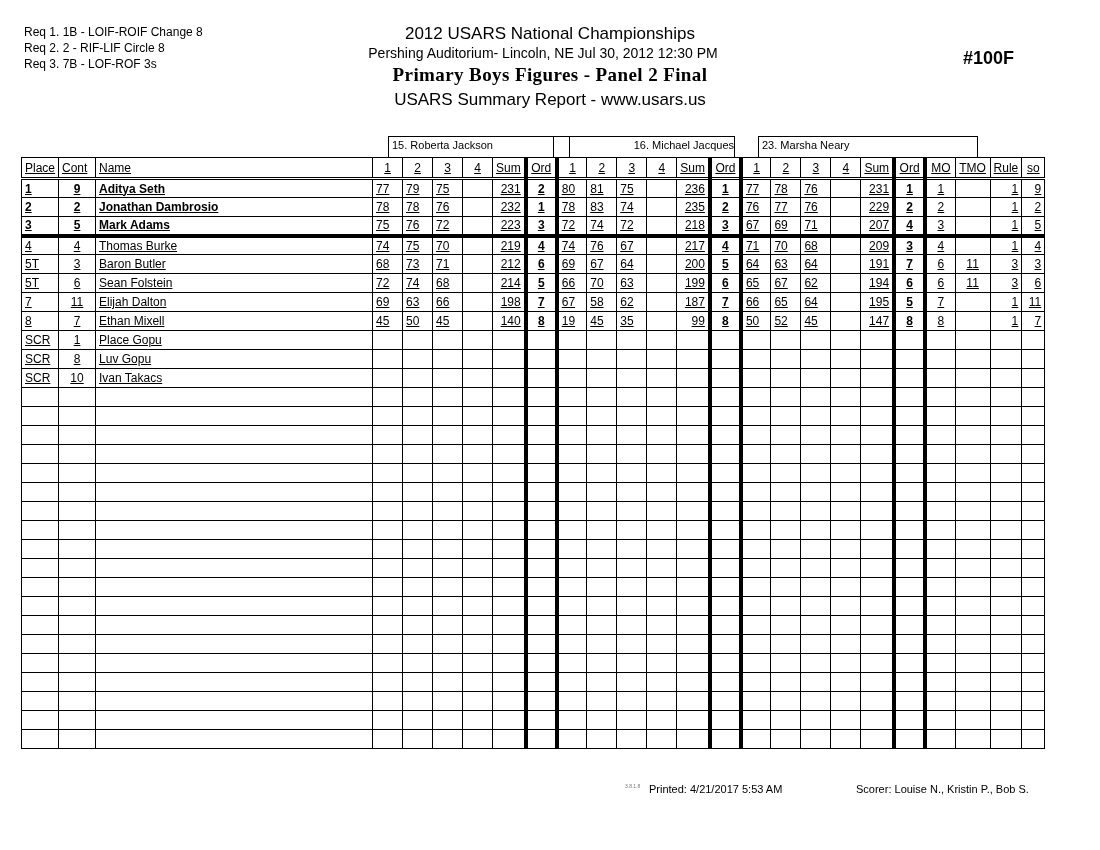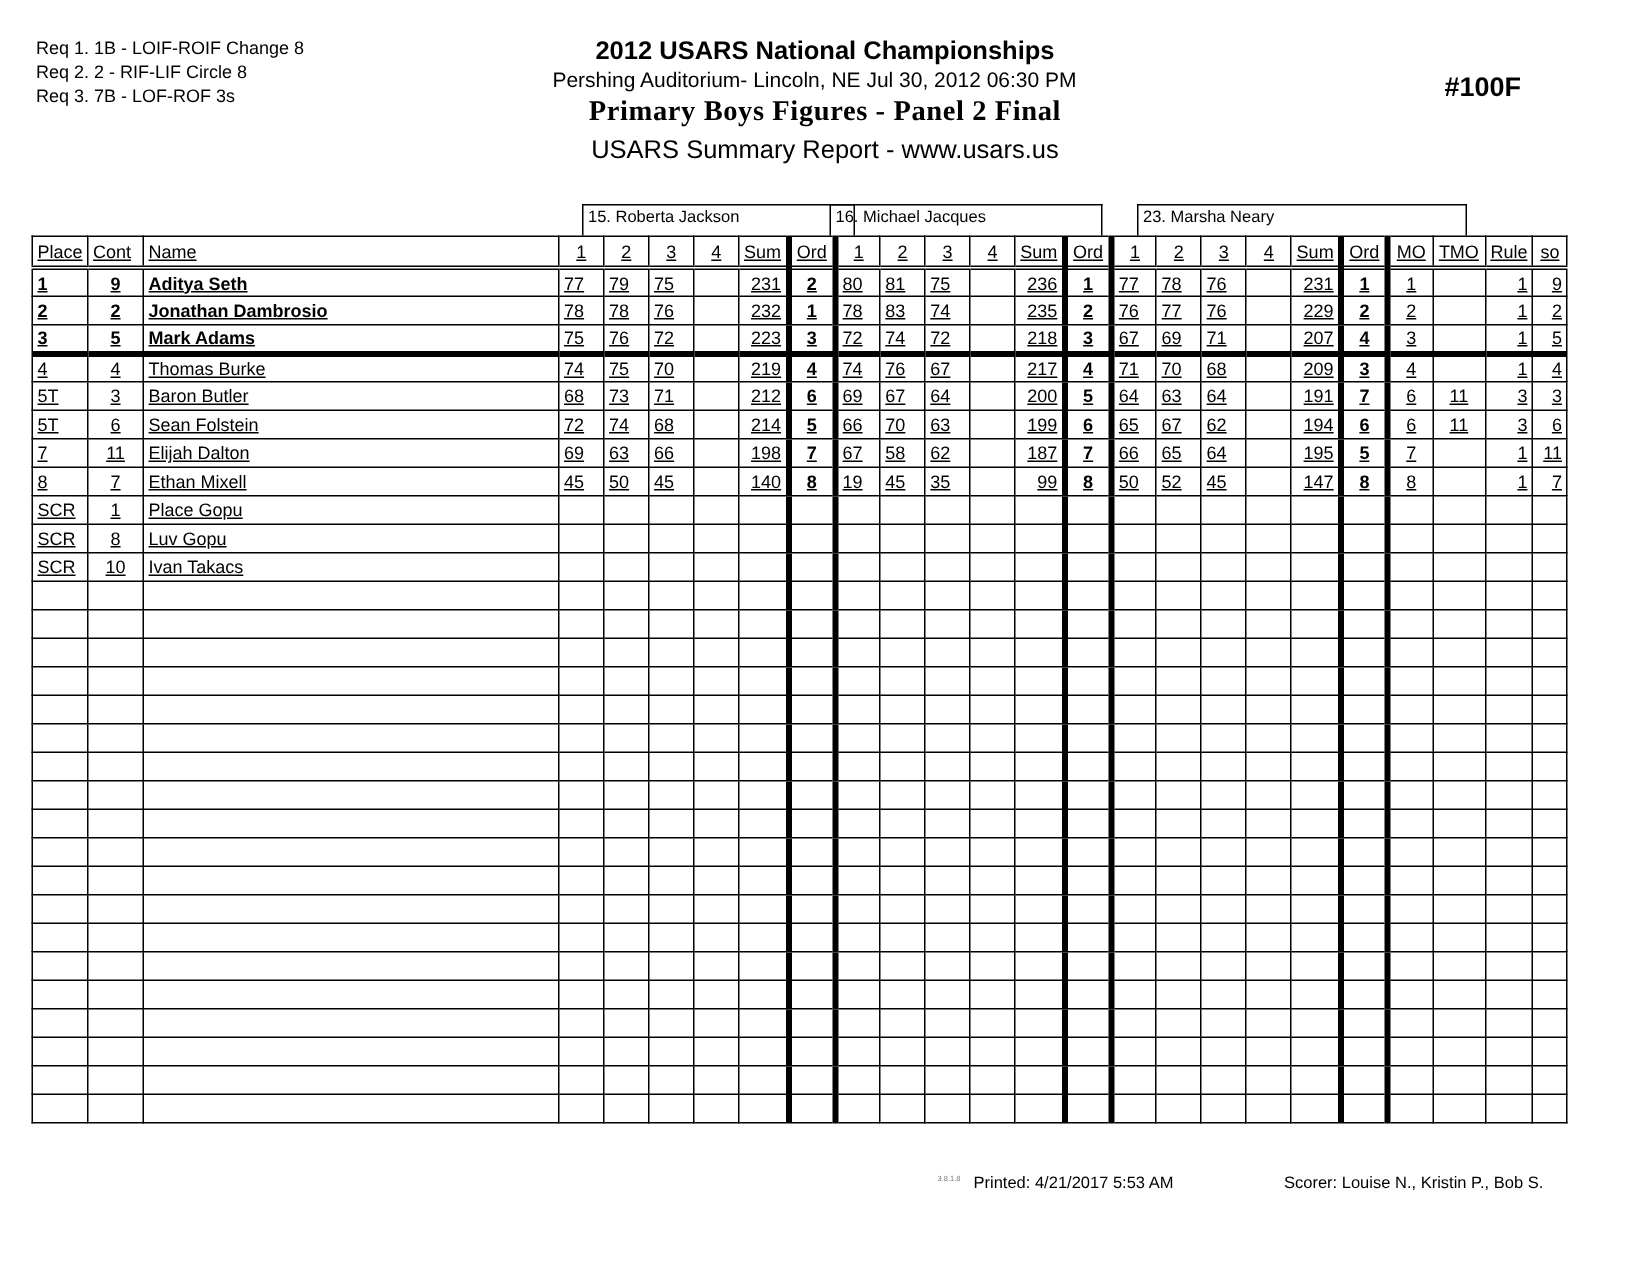--- a/index.html
+++ b/index.html
@@ -1,19 +1,19 @@
 <!DOCTYPE html>
 <html><head>
 <meta charset="utf-8">
 <style>
   html, body { margin:0; padding:0; background:#ffffff; }
   body { width:1100px; height:850px; position:relative; overflow:hidden; font-family:"Liberation Sans", sans-serif; color:#000; }
   .reqs { position:absolute; left:24px; top:24px; font-size:12px; line-height:16px; }
   .hdr { position:absolute; left:300px; width:500px; text-align:center; white-space:nowrap; }
-  .h1 { top:24px; font-size:17px; font-weight:bold; }
+  .h1 { top:24px; font-size:17px; font-weight:normal; }
   .h2 { top:45px; font-size:14px; left:293px; }
   .h3 { top:64px; font-size:19px; font-weight:bold; letter-spacing:0.4px;font-family:Liberation Serif, serif; }
   .h4 { top:90px; font-size:17px; }
   .evno { position:absolute; left:963px; top:24px; font-size:18px; font-weight:bold;margin-top:24px; }
   .judge-box { position:absolute; top:136px; height:21px; border:1px solid #000; border-bottom:none; font-size:11px; line-height:14px; padding-left:3px; box-sizing:border-box; padding-top:1px; }
   table.grid { position:absolute; left:21px; top:157px; border-collapse:collapse; table-layout:fixed;text-decoration:underline; }
   table.grid td { border:1px solid #000; height:19px; padding:0 3px; font-size:12px; white-space:nowrap; overflow:hidden; box-sizing:border-box; }
   table.grid tr.head td { height:21px; border-bottom:3px double #000; }
   table.grid td.c { text-align:center; }
   table.grid td.r { text-align:right; }
@@ -28,27 +28,27 @@
 </head>
 <body>
 
 <div class="reqs">
   <div>Req  1.  1B - LOIF-ROIF Change 8</div>
   <div>Req  2.  2 - RIF-LIF Circle 8</div>
   <div>Req  3.  7B - LOF-ROF 3s</div>
 </div>
 
 <div class="hdr h1">2012 USARS National Championships</div>
-<div class="hdr h2">Pershing Auditorium- Lincoln, NE  Jul 30, 2012  06:30 PM</div>
+<div class="hdr h2">Pershing Auditorium- Lincoln, NE  Jul 30, 2012  12:30 PM</div>
 <div class="hdr h3">Primary Boys Figures - Panel 2 Final</div>
 <div class="hdr h4">USARS Summary Report - www.usars.us</div>
 <div class="evno">#100F</div>
 
 <div class="judge-box" style="left:388px;width:182px;">15.  Roberta Jackson</div>
-<div class="judge-box" style="left:553px;width:182px;">16.  Michael Jacques</div>
+<div class="judge-box" style="left:553px;width:182px;text-align:right;">16.  Michael Jacques</div>
 <div class="judge-box" style="left:734px;width:220px;margin-left:24px;">23.  Marsha Neary</div>
 
 <table class="grid">
   <colgroup>
     <col style="width:37px">
       <col style="width:37px">
       <col style="width:277px">
     <col style="width:30px">
       <col style="width:30px">
       <col style="width:30px">

